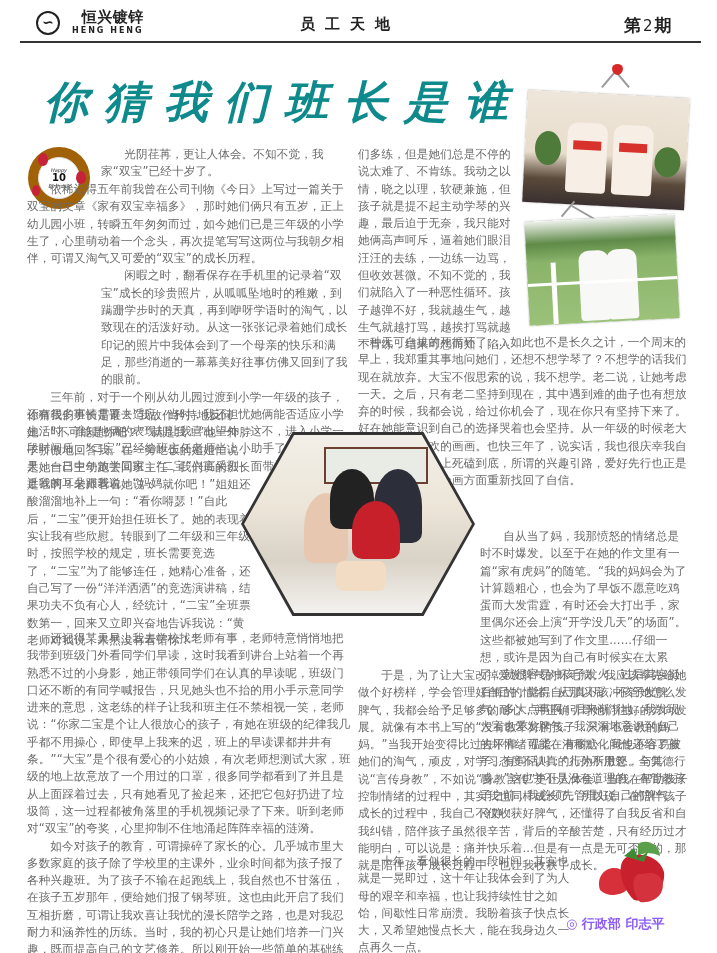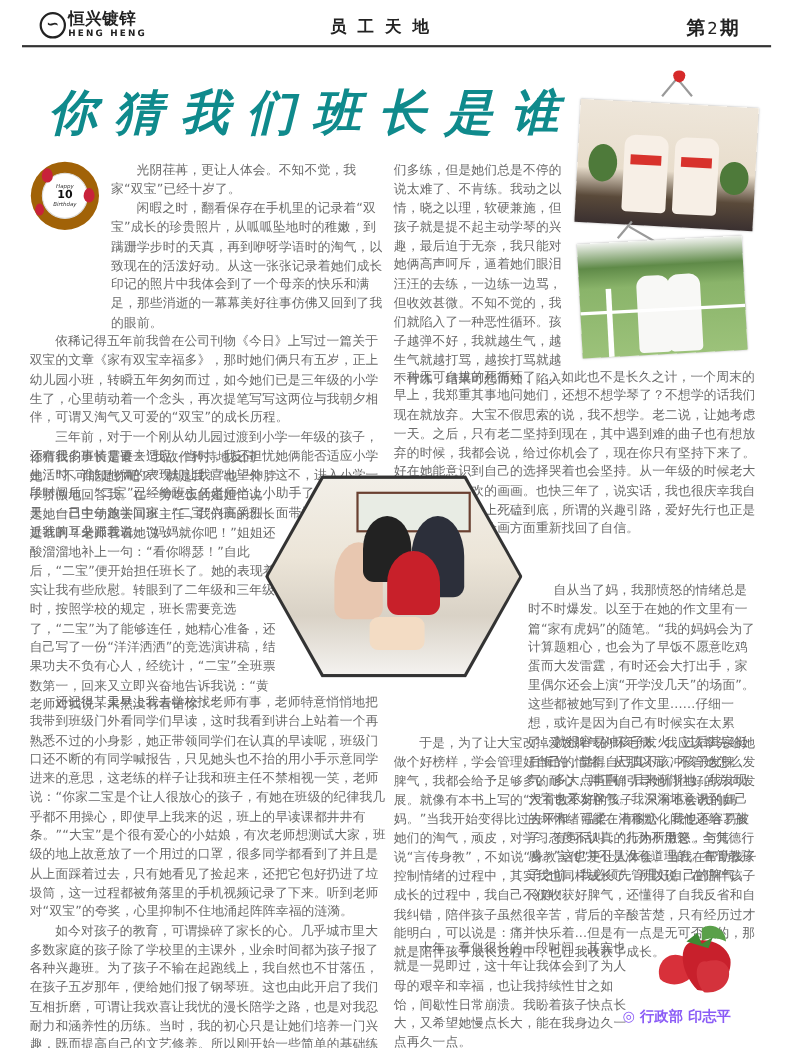--- a/index.html
+++ b/index.html
@@ -1,20 +1,20 @@
 <!DOCTYPE html>
 <html><head>
 <meta charset="utf-8">
 <style>
   html,body{margin:0;padding:0;background:#fff;}
   body{width:717px;height:953px;position:relative;overflow:hidden;font-family:"DejaVu Sans","Liberation Sans",sans-serif;color:#555;}
   .header{position:absolute;left:0;top:0;width:717px;height:44px;}
   .logo{position:absolute;left:36px;top:10px;display:flex;align-items:center;}
   .logo-mark{width:24px;height:24px;border:2.5px solid #222;border-radius:50%;box-sizing:border-box;position:relative;font-size:14px;font-weight:bold;color:#222;text-align:center;line-height:19px;}
-  .logo-text{margin-left:2px;line-height:1;}
+  .logo-text{margin-left:12px;line-height:1;text-align:right;}
   .logo-cn{font-size:15px;font-weight:bold;color:#222;letter-spacing:0.5px;}
   .logo-en{font-size:8px;font-weight:bold;color:#222;letter-spacing:2px;margin-top:2px;}
   .section-title{position:absolute;left:300px;top:15px;font-size:15px;font-weight:bold;color:#222;letter-spacing:10px;}
   .issue{position:absolute;left:624px;top:14px;font-size:17px;font-weight:bold;color:#222;text-align:right;}
   .issue .num{font-weight:normal;font-size:15px;margin:0 2px;}
   .rule{position:absolute;left:20px;top:41px;width:681px;height:1.5px;background:#333;}
 
   .headline{position:absolute;left:44px;top:73px;font-family:"DejaVu Serif","Liberation Serif",serif;font-size:44px;font-weight:bold;color:#0f8a8c;letter-spacing:16px;font-style:italic;}
 
   .txt{position:absolute;font-size:11.6px;line-height:17.3px;color:#6a6a6a;letter-spacing:0.15px;}
@@ -73,22 +73,22 @@
   </div>
   <div class="balloon" style="left:10px;top:6px;"></div>
   <div class="balloon" style="left:48px;top:24px;"></div>
   <div class="balloon" style="left:4px;top:38px;width:8px;height:11px;"></div>
 </div>
 
 <div class="txt" style="left:101px;top:146px;width:252px;">
   <p class="ind">光阴荏苒，更让人体会。不知不觉，我家“双宝”已经十岁了。</p>
 </div>
 <div class="txt" style="left:27px;top:181px;width:326px;">
+  <p class="ind">依稀记得五年前我曾在公司刊物《今日》上写过一篇关于双宝的文章《家有双宝幸福多》，那时她们俩只有五岁，正上幼儿园小班，转瞬五年匆匆而过，如今她们已是三年级的小学生了，心里萌动着一个念头，再次提笔写写这两位与我朝夕相伴，可谓又淘气又可爱的“双宝”的成长历程。</p>
   <p class="ind" style="padding-left:74px;text-indent:2em;">闲暇之时，翻看保存在手机里的记录着“双宝”成长的珍贵照片，从呱呱坠地时的稚嫩，到蹒跚学步时的天真，再到咿呀学语时的淘气，以致现在的活泼好动。从这一张张记录着她们成长印记的照片中我体会到了一个母亲的快乐和满足，那些消逝的一幕幕美好往事仿佛又回到了我的眼前。</p>
-  <p class="ind">依稀记得五年前我曾在公司刊物《今日》上写过一篇关于双宝的文章《家有双宝幸福多》，那时她们俩只有五岁，正上幼儿园小班，转瞬五年匆匆而过，如今她们已是三年级的小学生了，心里萌动着一个念头，再次提笔写写这两位与我朝夕相伴，可谓又淘气又可爱的“双宝”的成长历程。</p>
   <p class="ind">三年前，对于一个刚从幼儿园过渡到小学一年级的孩子，还有很多事情需要去适应。当时，我还担忧她俩能否适应小学生活时，谁知他俩的表现却让我喜出望外，这不，进入小学一段时间后，“二宝”已经给班主任老师当上小助手了。开学没几天，一日中午放学回家，“二宝”兴高采烈，面带神秘地悄悄凑近我的耳朵跟我说：“妈妈，</p>
 </div>
 <div class="txt" style="left:27px;top:407px;width:225px;">
   <p>你猜我们班长是谁？”我故作矜持地反问她：“不可能是你吧？”“就是我！”他一仰脖子骄傲地回答我。在一旁吃饭的姐姐忙说，是她自己主动跑去问班主任，我们班的班长是谁啊？老师看着她说：“就你吧！”姐姐还酸溜溜地补上一句：“看你嘚瑟！”自此后，“二宝”便开始担任班长了。她的表现着实让我有些欣慰。转眼到了二年级和三年级时，按照学校的规定，班长需要竞选了，“二宝”为了能够连任，她精心准备，还自己写了一份“洋洋洒洒”的竞选演讲稿，结果功夫不负有心人，经统计，“二宝”全班票数第一，回来又立即兴奋地告诉我说：“黄老师对我说，果然没有看错你！”</p>
 </div>
 <div class="txt" style="left:27px;top:630px;width:326px;">
   <p class="ind">还记得某天早上我去学校找老师有事，老师特意悄悄地把我带到班级门外看同学们早读，这时我看到讲台上站着一个再熟悉不过的小身影，她正带领同学们在认真的早读呢，班级门口还不断的有同学喊报告，只见她头也不抬的用小手示意同学进来的意思，这老练的样子让我和班主任不禁相视一笑，老师说：“你家二宝是个让人很放心的孩子，有她在班级的纪律我几乎都不用操心，即使早上我来的迟，班上的早读课都井井有条。”“大宝”是个很有爱心的小姑娘，有次老师想测试大家，班级的地上故意放了一个用过的口罩，很多同学都看到了并且是从上面踩着过去，只有她看见了捡起来，还把它包好扔进了垃圾筒，这一过程都被角落里的手机视频记录了下来。听到老师对“双宝”的夸奖，心里抑制不住地涌起阵阵幸福的涟漪。</p>
   <p class="ind">如今对孩子的教育，可谓操碎了家长的心。几乎城市里大多数家庭的孩子除了学校里的主课外，业余时间都为孩子报了各种兴趣班。为了孩子不输在起跑线上，我自然也不甘落伍，在孩子五岁那年，便给她们报了钢琴班。这也由此开启了我们互相折磨，可谓让我欢喜让我忧的漫长陪学之路，也是对我忍耐力和涵养性的历练。当时，我的初心只是让她们培养一门兴趣，既而提高自己的文艺修养。所以刚开始一些简单的基础练习，总是能在轻快愉悦中度过，没想到两年之后过完四级考试，很快就从天堂掉落地狱。上课弹不好，回家我想让她</p>
 </div>
 

